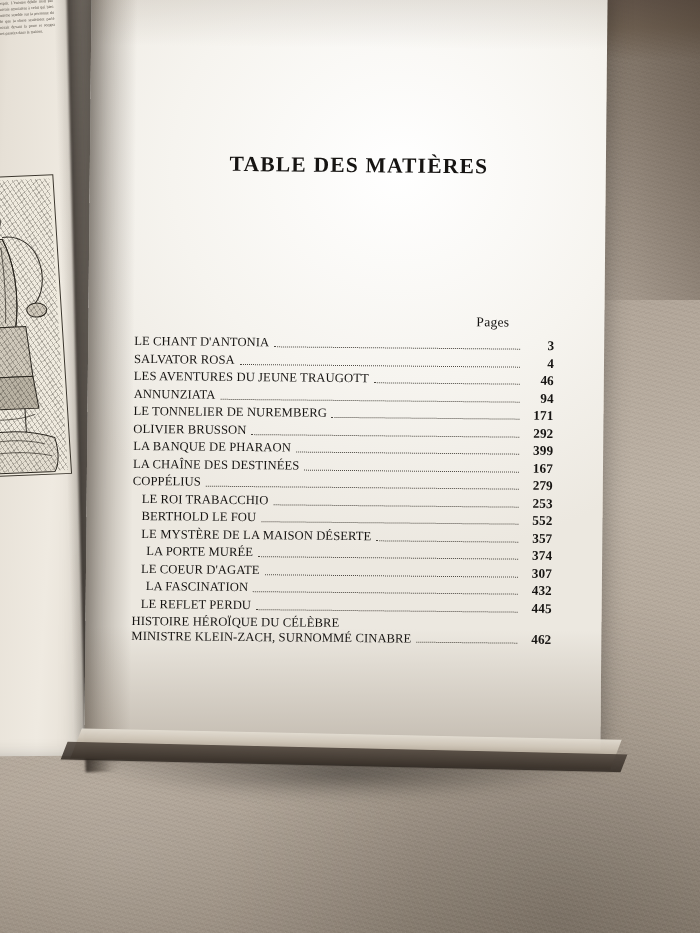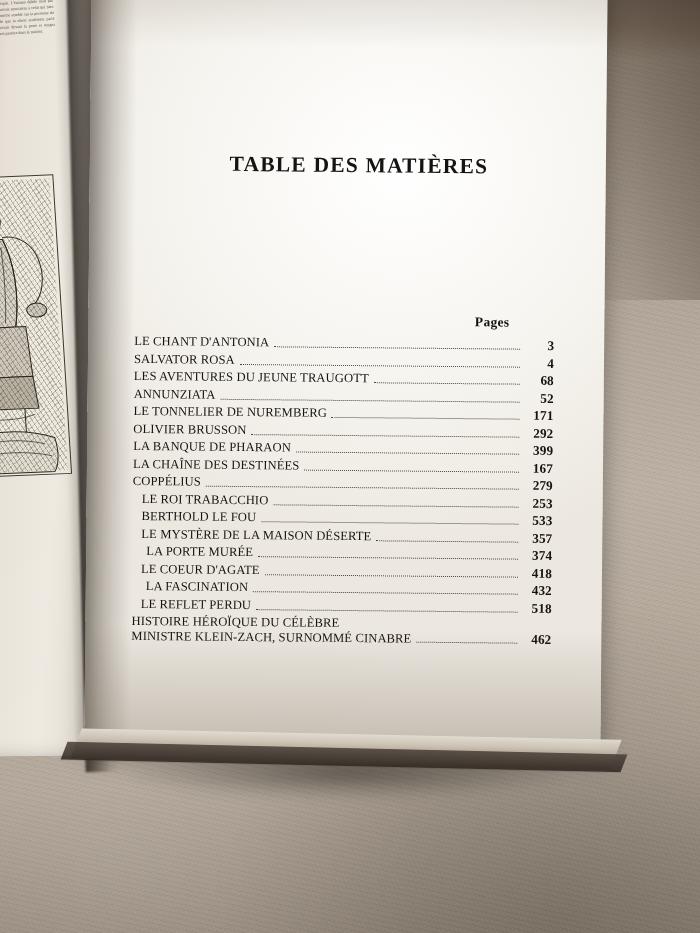--- a/index.html
+++ b/index.html
@@ -205,21 +205,21 @@
     letter-spacing: 1.2px;
     font-weight: 700;
     font-family: "Liberation Serif", serif;
     transform: translateX(11px);
   }
   .pages-head {
     position: absolute;
     right: 95px;
     top: 335px;
     font-size: 13.5px;
-    font-weight: 700;
+    font-weight: 400;
     letter-spacing: .3px;
   }
   .toc-list {
     position: absolute;
     left: 46px;
     top: 358px;
     width: 420px;
     list-style: none;
     margin: 0;
     padding: 0;
@@ -338,26 +338,26 @@
               <span class="toc-page">3</span>
             </li>
             <li class="toc-row">
               <span class="toc-label">SALVATOR ROSA</span>
               <span class="toc-dots"></span>
               <span class="toc-page">4</span>
             </li>
             <li class="toc-row">
               <span class="toc-label">LES AVENTURES DU JEUNE TRAUGOTT</span>
               <span class="toc-dots"></span>
-              <span class="toc-page">68</span>
+              <span class="toc-page">46</span>
             </li>
             <li class="toc-row">
               <span class="toc-label">ANNUNZIATA</span>
               <span class="toc-dots"></span>
-              <span class="toc-page">52</span>
+              <span class="toc-page">94</span>
             </li>
             <li class="toc-row">
               <span class="toc-label">LE TONNELIER DE NUREMBERG</span>
               <span class="toc-dots"></span>
               <span class="toc-page">171</span>
             </li>
             <li class="toc-row">
               <span class="toc-label">OLIVIER BRUSSON</span>
               <span class="toc-dots"></span>
               <span class="toc-page">292</span>
@@ -378,46 +378,46 @@
               <span class="toc-page">279</span>
             </li>
             <li class="toc-row indent-1">
               <span class="toc-label">LE ROI TRABACCHIO</span>
               <span class="toc-dots"></span>
               <span class="toc-page">253</span>
             </li>
             <li class="toc-row indent-1">
               <span class="toc-label">BERTHOLD LE FOU</span>
               <span class="toc-dots"></span>
-              <span class="toc-page">533</span>
+              <span class="toc-page">552</span>
             </li>
             <li class="toc-row indent-1">
               <span class="toc-label">LE MYSTÈRE DE LA MAISON DÉSERTE</span>
               <span class="toc-dots"></span>
               <span class="toc-page">357</span>
             </li>
             <li class="toc-row indent-2">
               <span class="toc-label">LA PORTE MURÉE</span>
               <span class="toc-dots"></span>
               <span class="toc-page">374</span>
             </li>
             <li class="toc-row indent-1">
               <span class="toc-label">LE COEUR D'AGATE</span>
               <span class="toc-dots"></span>
-              <span class="toc-page">418</span>
+              <span class="toc-page">307</span>
             </li>
             <li class="toc-row indent-2">
               <span class="toc-label">LA FASCINATION</span>
               <span class="toc-dots"></span>
               <span class="toc-page">432</span>
             </li>
             <li class="toc-row indent-1">
               <span class="toc-label">LE REFLET PERDU</span>
               <span class="toc-dots"></span>
-              <span class="toc-page">518</span>
+              <span class="toc-page">445</span>
             </li>
             <li class="toc-row two-line">
               <span class="toc-label">HISTOIRE HÉROÏQUE DU CÉLÈBRE
 MINISTRE KLEIN-ZACH, SURNOMMÉ CINABRE</span>
               <span class="toc-dots"></span>
               <span class="toc-page">462</span>
             </li>
           </ul>
       </div>
 

